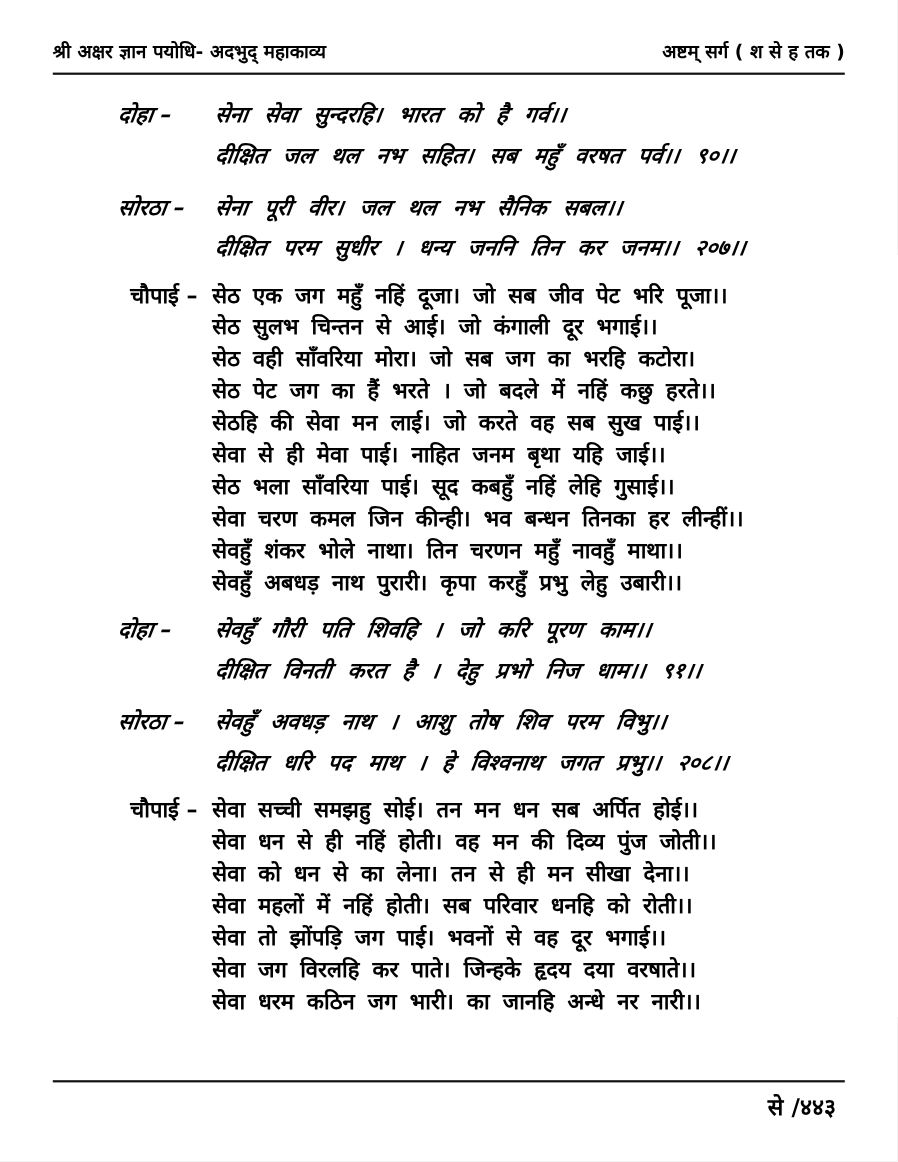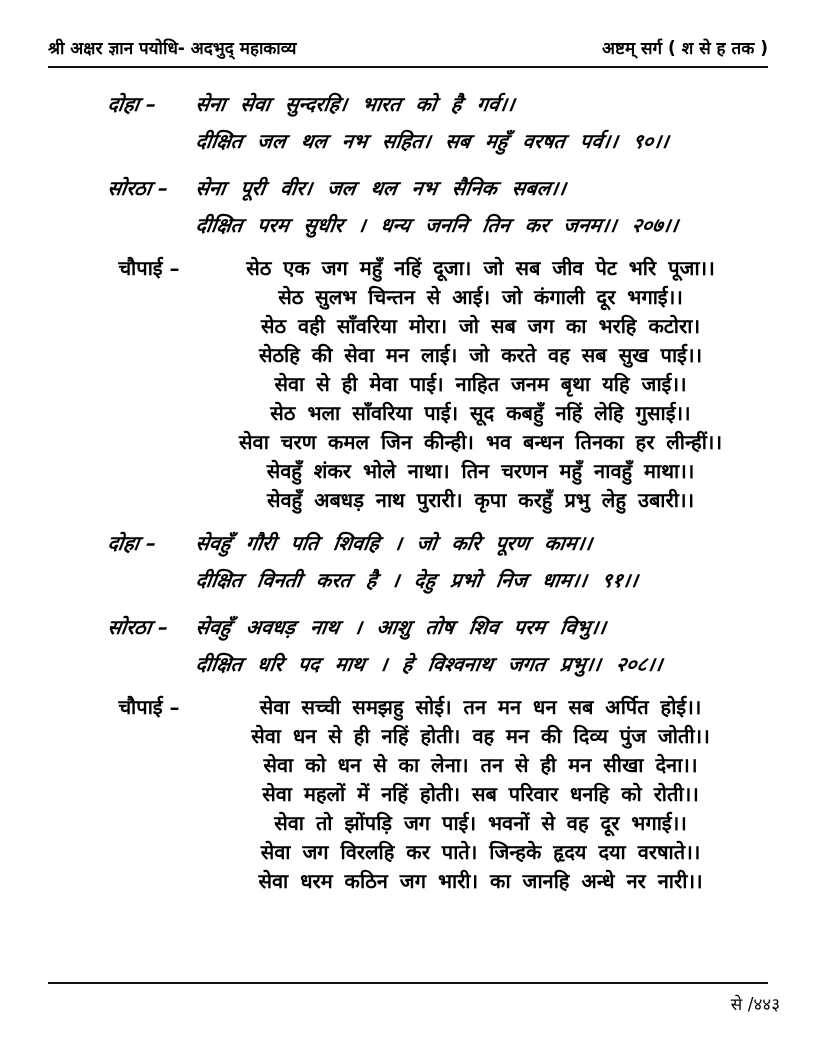--- a/index.html
+++ b/index.html
@@ -48,33 +48,33 @@
   
   .couplet .verse-line { line-height: 37px; word-spacing: 8px; }
   .couplet .verse-label,
   .couplet .verse-line {
     font-style: italic;
     transform: skewX(-8deg);
     transform-origin: 0 100%;
   }
   .couplet .verse-label { line-height: 37px; }
   
-  .quatrain .verse-line { line-height: 29px; word-spacing: 5px; text-align: center; }
+  .quatrain .verse-line { line-height: 29px; word-spacing: 5px; }
   .quatrain .verse-label { line-height: 29px; text-align: center; }
   .footer-rule {
     position: absolute;
     left: 48px; right: 48px;
     top: 982px;
     margin: 0;
   }
   .page-footer {
     position: absolute;
-    top: 992px; right: 36px;
-    font-size: 17px;
-    font-weight: 400;
+    top: 992px; right: 56px;
+    font-size: 21px;
+    font-weight: 700;
   }
 </style>
 </head>
 <body>
 
 <div class="page">
 
   <header class="page-header">
     <span>श्री अक्षर ज्ञान पयोधि- अदभुद् महाकाव्य</span>
     <span>अष्टम् सर्ग ( श से ह तक )</span>
@@ -98,20 +98,21 @@
         <div class="verse-line">दीक्षित परम सुधीर । धन्य जननि तिन कर जनम।। २०७।।</div>
       </div>
     </section>
 
     <section class="verse-block quatrain">
       <div class="verse-label">चौपाई –</div>
       <div class="verse-lines">
         <div class="verse-line">सेठ एक जग महुँ नहिं दूजा। जो सब जीव पेट भरि पूजा।।</div>
         <div class="verse-line">सेठ सुलभ चिन्तन से आई। जो कंगाली दूर भगाई।।</div>
         <div class="verse-line">सेठ वही साँवरिया मोरा। जो सब जग का भरहि कटोरा।</div>
+        <div class="verse-line">सेठ पेट जग का हैं भरते । जो बदले में नहिं कछु हरते।।</div>
         <div class="verse-line">सेठहि की सेवा मन लाई। जो करते वह सब सुख पाई।।</div>
         <div class="verse-line">सेवा से ही मेवा पाई। नाहित जनम बृथा यहि जाई।।</div>
         <div class="verse-line">सेठ भला साँवरिया पाई। सूद कबहुँ नहिं लेहि गुसाई।।</div>
         <div class="verse-line">सेवा चरण कमल जिन कीन्ही। भव बन्धन तिनका हर लीन्हीं।।</div>
         <div class="verse-line">सेवहुँ शंकर भोले नाथा। तिन चरणन महुँ नावहुँ माथा।।</div>
         <div class="verse-line">सेवहुँ अबधड़ नाथ पुरारी। कृपा करहुँ प्रभु लेहु उबारी।।</div>
       </div>
     </section>
 
     <section class="verse-block couplet">

